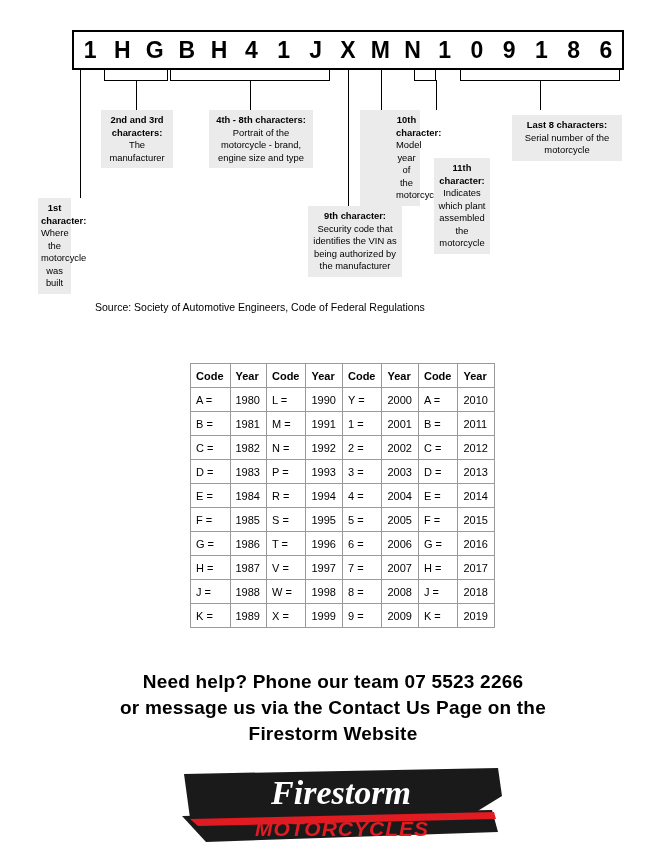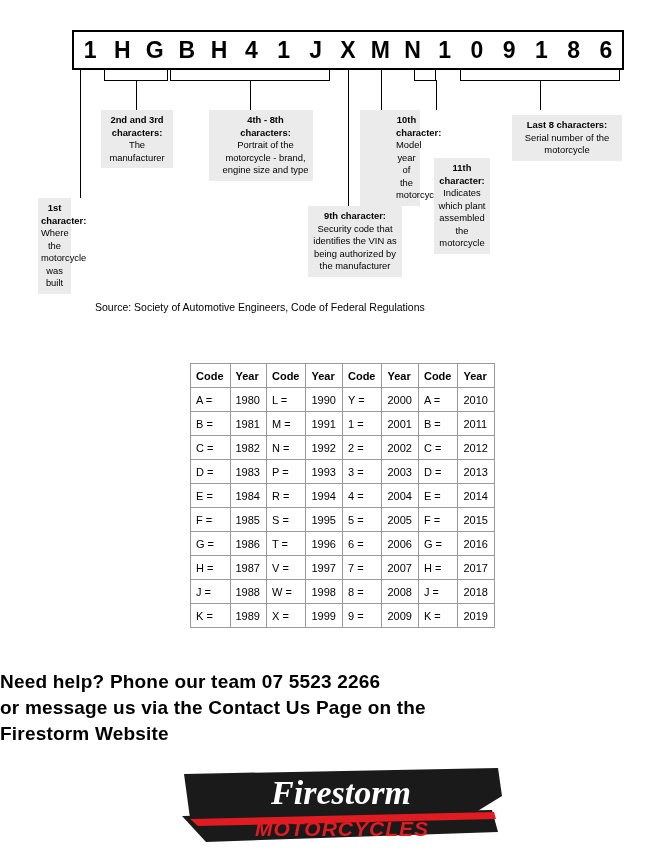--- a/index.html
+++ b/index.html
@@ -93,20 +93,21 @@
   #year-table th { font-weight: bold; }
   #year-table td.code { width: 38px; }
   #year-table td.year { width: 32px; margin-top: 24px; }
 
   
   #help {
     position: absolute;
     left: 0;
     top: 669px;
     width: 666px;
+    text-align: center;
     font-size: 19px;
     font-weight: bold;
     line-height: 26px;
     letter-spacing: 0.2px;
   }
 
   
   #logo {
     position: absolute;
     left: 176px;
@@ -163,21 +164,21 @@
 <div class="callout" style="left:38px; top:198px; width:33px;">
   <b>1st character:</b><br>
   <span>Where the motorcycle was built</span>
 </div>
 
 <div class="callout" style="left:101px; top:110px; width:72px;">
   <b>2nd and 3rd characters:</b><br>
   <span>The manufacturer</span>
 </div>
 
-<div class="callout" style="left:209px; top:110px; width:104px;padding-left:12px;">
+<div class="callout" style="left:209px; top:110px; width:104px;">
   <b>4th - 8th characters:</b><br>
   <span>Portrait of the motorcycle - brand, engine size and type</span>
 </div>
 
 <div class="callout" style="left:308px; top:206px; width:94px;">
   <b>9th character:</b><br>
   <span>Security code that identifies the VIN as being authorized by the manufacturer</span>
 </div>
 
 <div class="callout" style="left:360px; top:110px; width:60px;padding-left:36px;">

